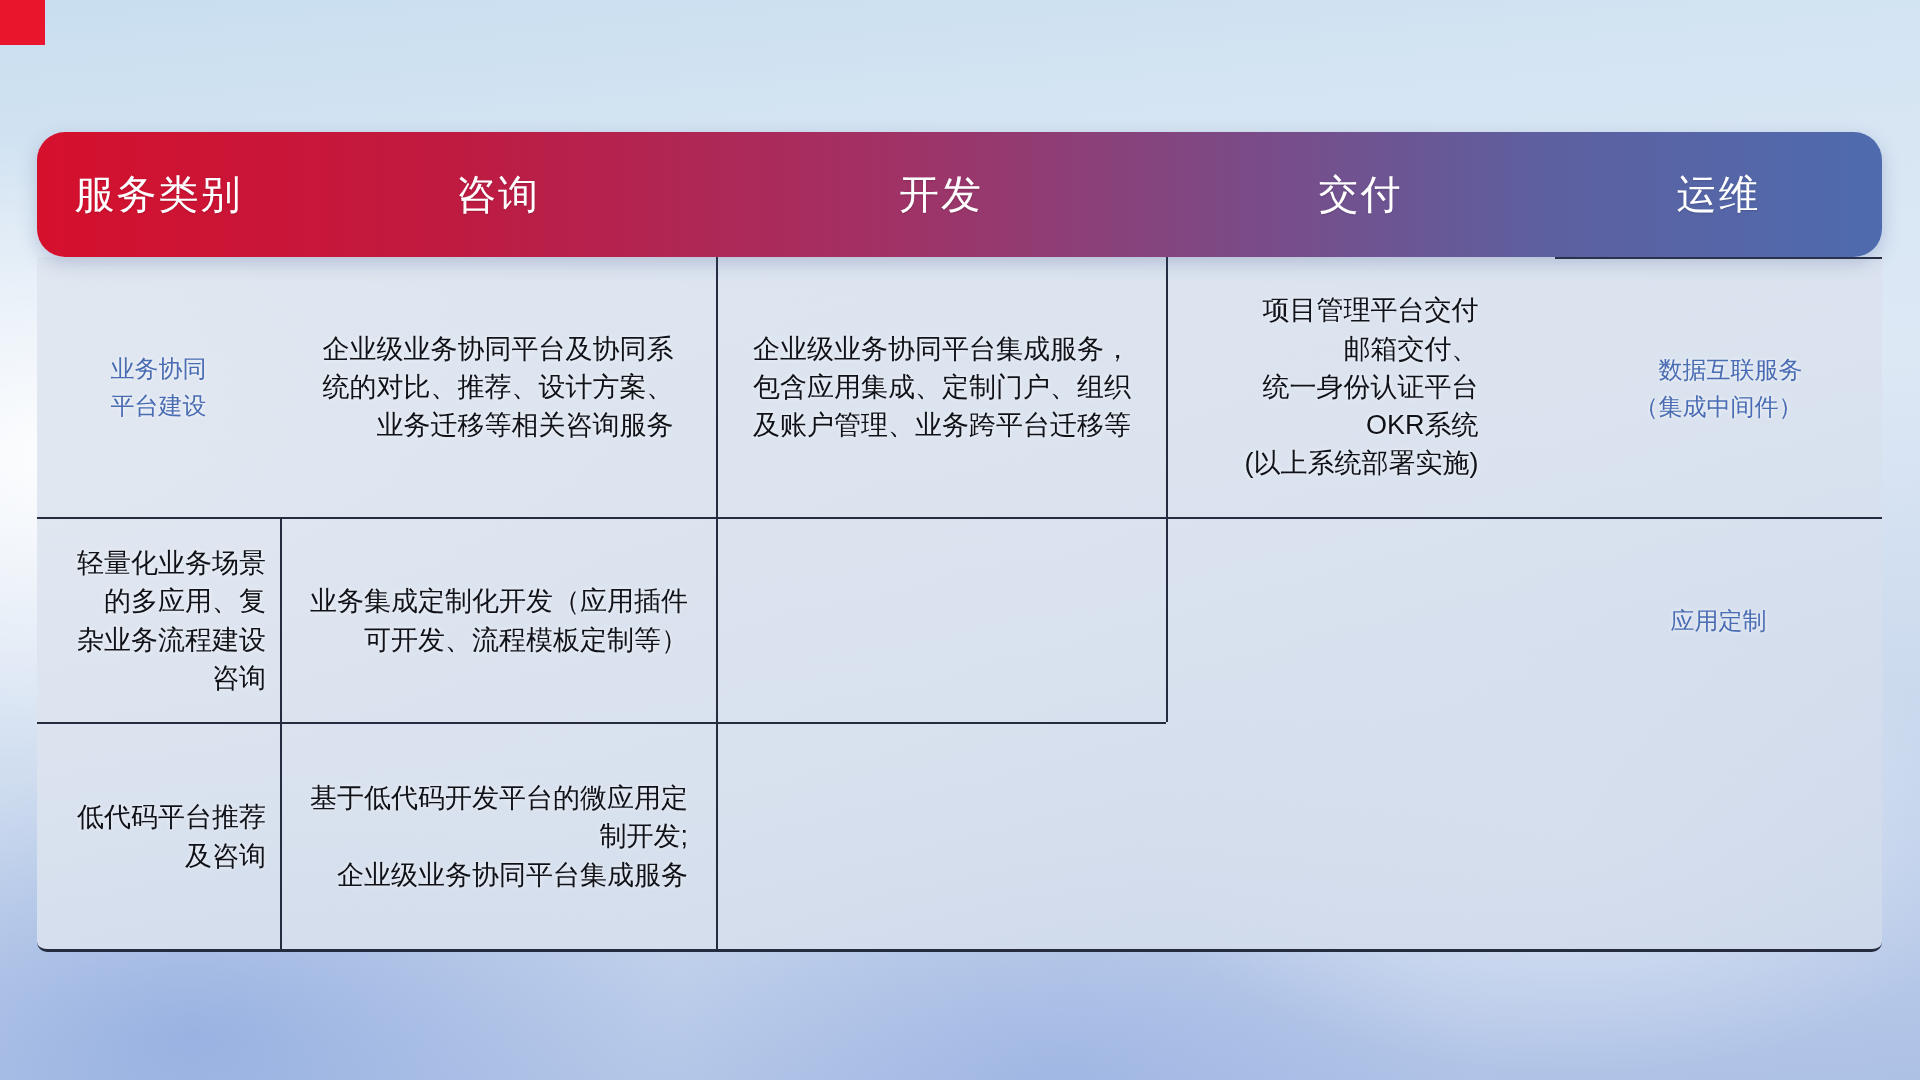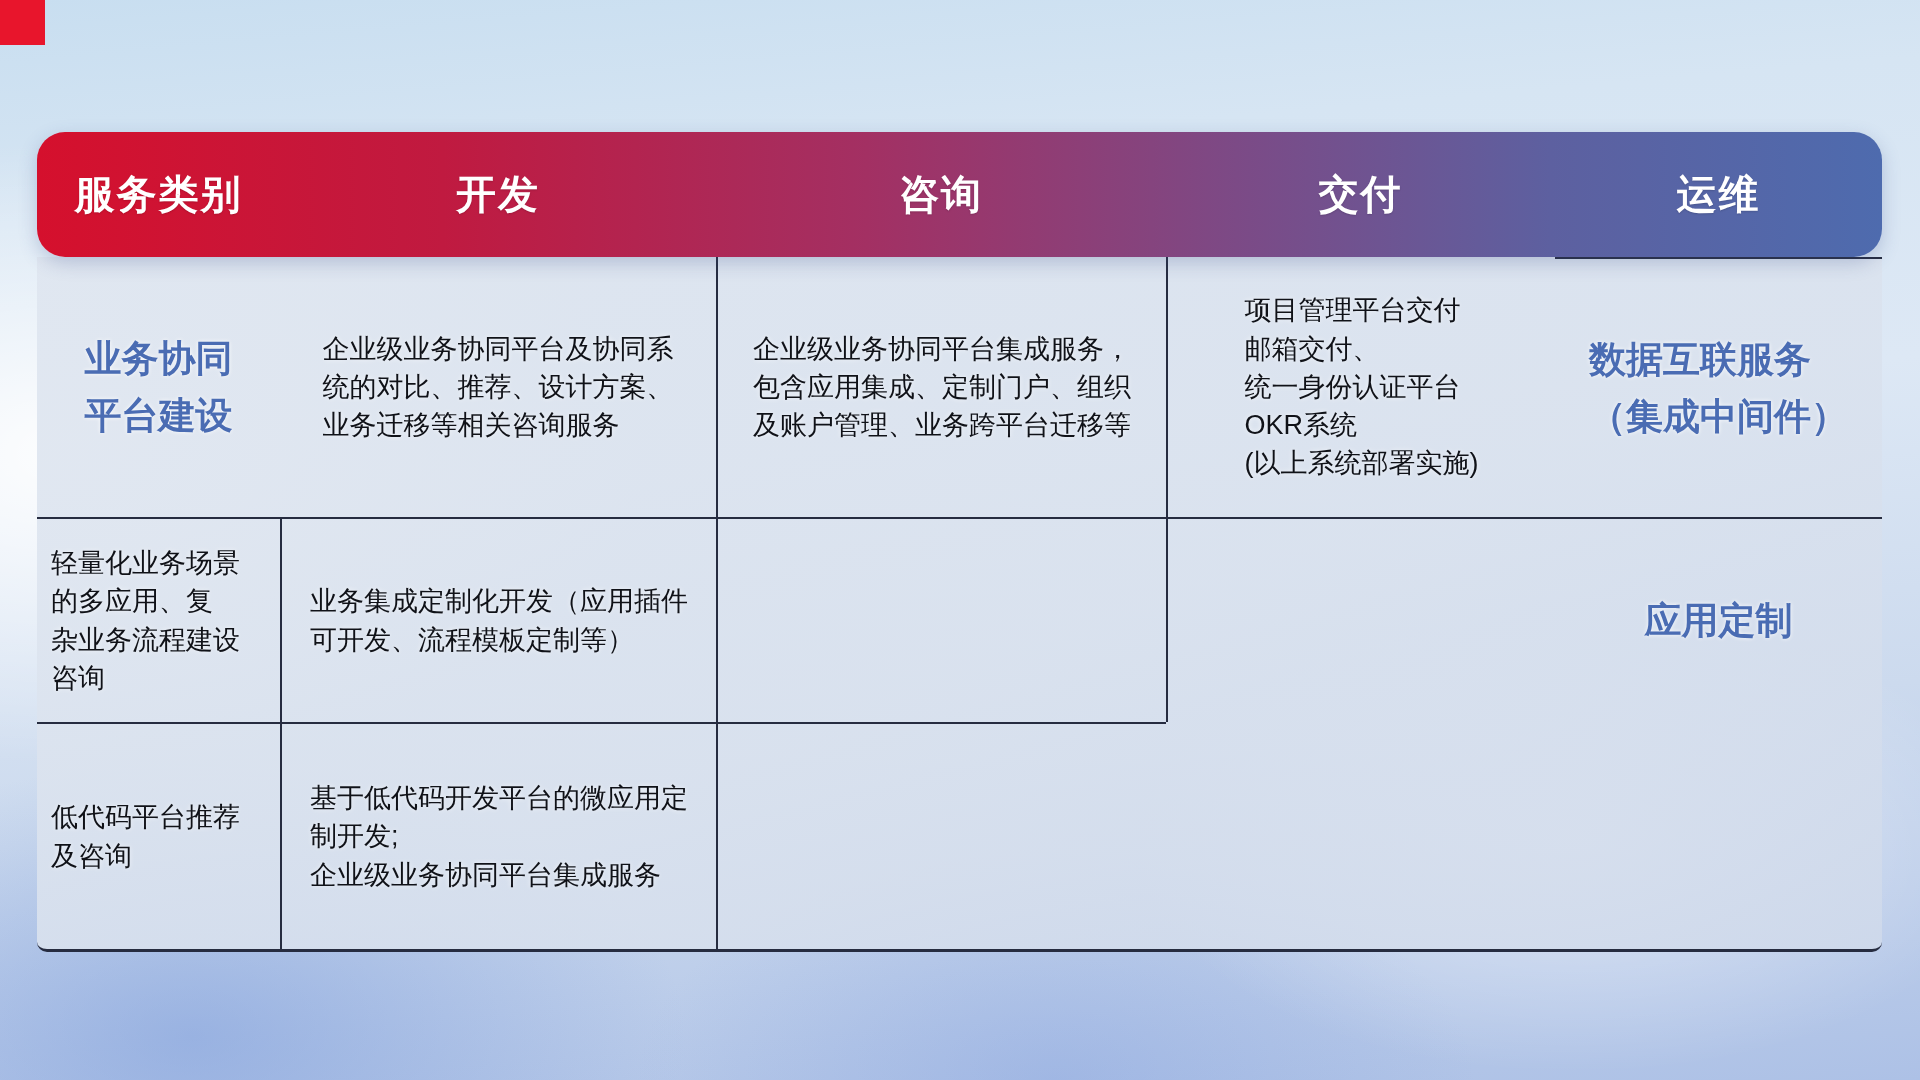--- a/index.html
+++ b/index.html
@@ -39,67 +39,67 @@
     border-radius: 28px;
     background: linear-gradient(90deg, #d5102d 0%, #c01a40 22%, #a33063 45%, #7c4a86 65%, #5d60a0 82%, #4e6bae 100%);
     box-shadow: 0 6px 18px rgba(60,80,140,0.25);
     position: relative;
     z-index: 2;
   }
   .th {
     text-align: center;
     color: #ffffff;
     font-size: 40px;
-    font-weight: bold;
+    font-weight: normal;
     letter-spacing: 2px;
     text-shadow: 0 1px 2px rgba(0,0,0,0.15);
   }
   .tbody {
     display: grid;
     grid-template-columns: 243px 436px 450px 389px 327px;
     grid-template-rows: 260px 205px 227px;
     background: linear-gradient(160deg, rgba(223,230,240,0.92) 0%, rgba(218,226,238,0.88) 55%, rgba(208,218,235,0.85) 100%);
     border-bottom: 3px solid #262c40;
     border-radius: 0 0 10px 10px;
     position: relative;
     z-index: 1;
   }
   .td {
     display: flex;
     align-items: center;
     justify-content: center;
-    text-align: left;
+    text-align: right;
     white-space: pre-line;
     font-size: 27px;
     line-height: 1.42;
     color: #101218;
     padding: 4px 14px;
     box-sizing: border-box;
     text-shadow: 0 0 5px rgba(255,255,255,0.75);
   }
   .td.cat {
     color: #4a6cb3;
-    font-size: 37px;
-    font-weight: bold;
+    font-size: 24px;
+    font-weight: normal;
     line-height: 1.55;
     text-shadow: 0 0 4px rgba(255,255,255,0.9);
   }
   .td.vline { border-left: 2px solid #262c40; }
   .td.hline { border-top: 2px solid #262c40; }
 </style>
 </head>
 <body>
 
 <div class="corner-square"></div>
 
 <div class="svc-table">
   <div class="thead">
     <div class="th">服务类别</div>
+    <div class="th">咨询</div>
     <div class="th">开发</div>
-    <div class="th">咨询</div>
     <div class="th">交付</div>
     <div class="th">运维</div>
   </div>
 
   <div class="tbody">
 
     <div class="td cat">业务协同
 平台建设</div>
     <div class="td">企业级业务协同平台及协同系
 统的对比、推荐、设计方案、

